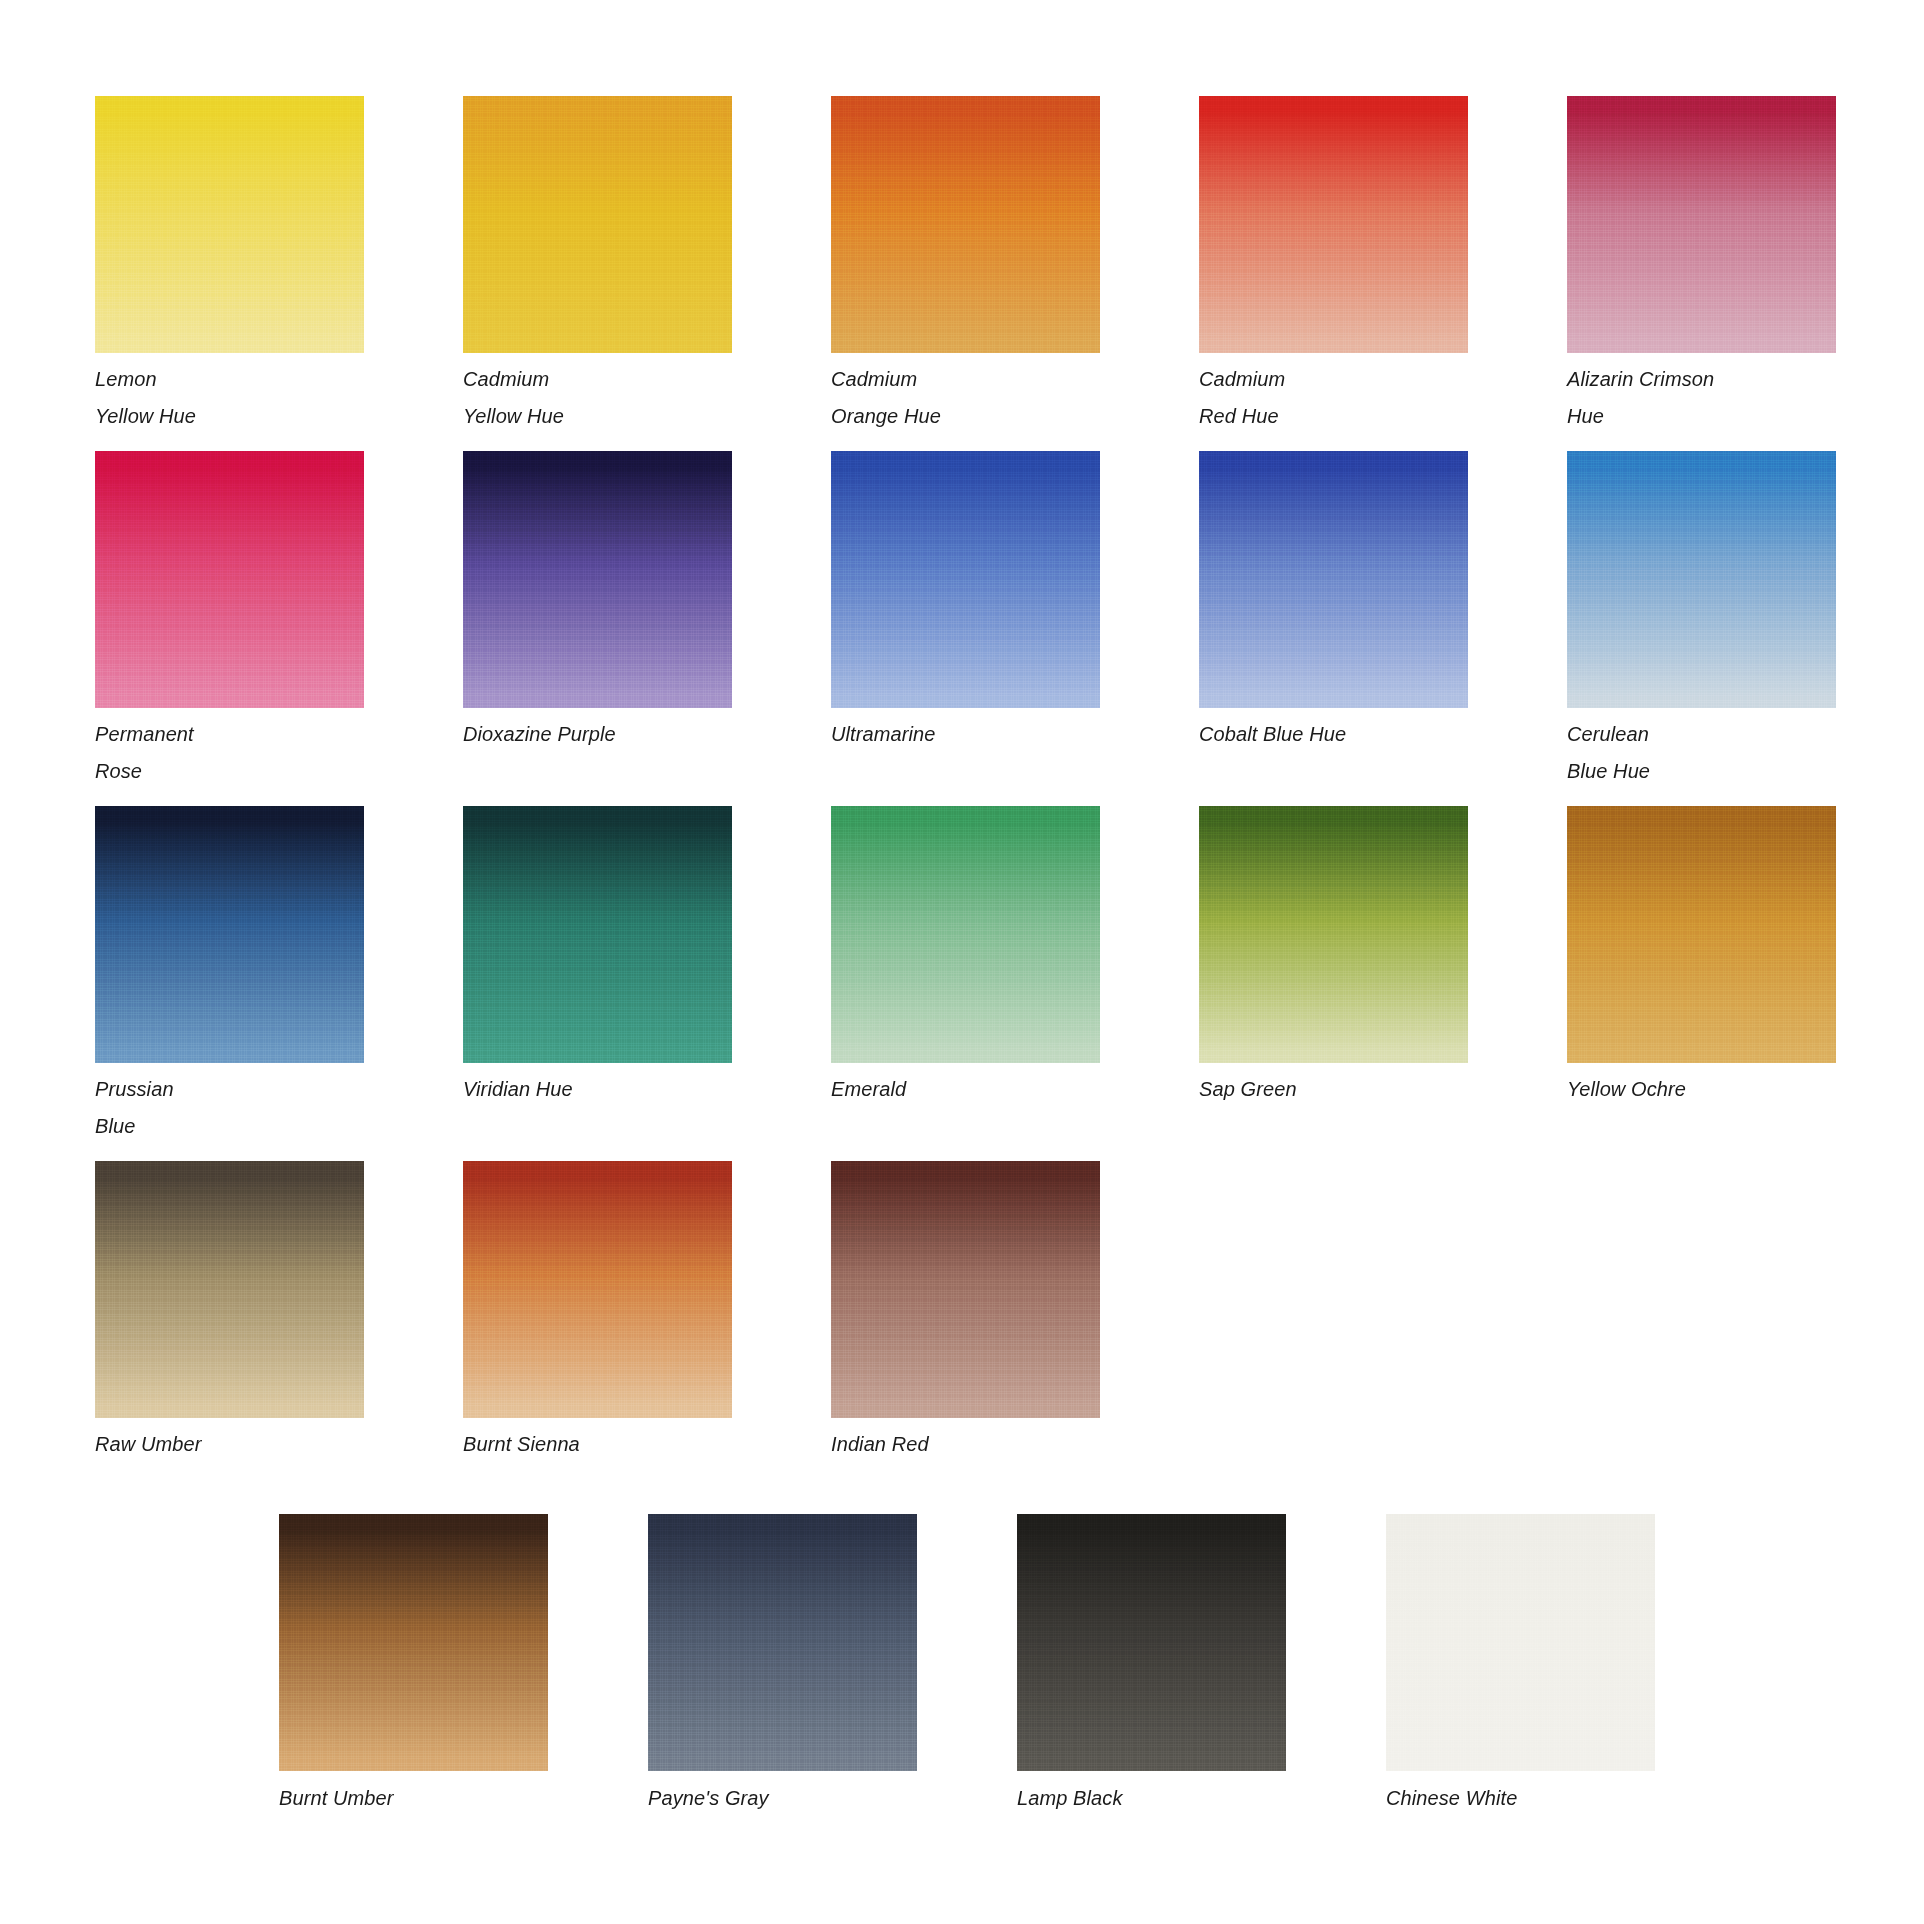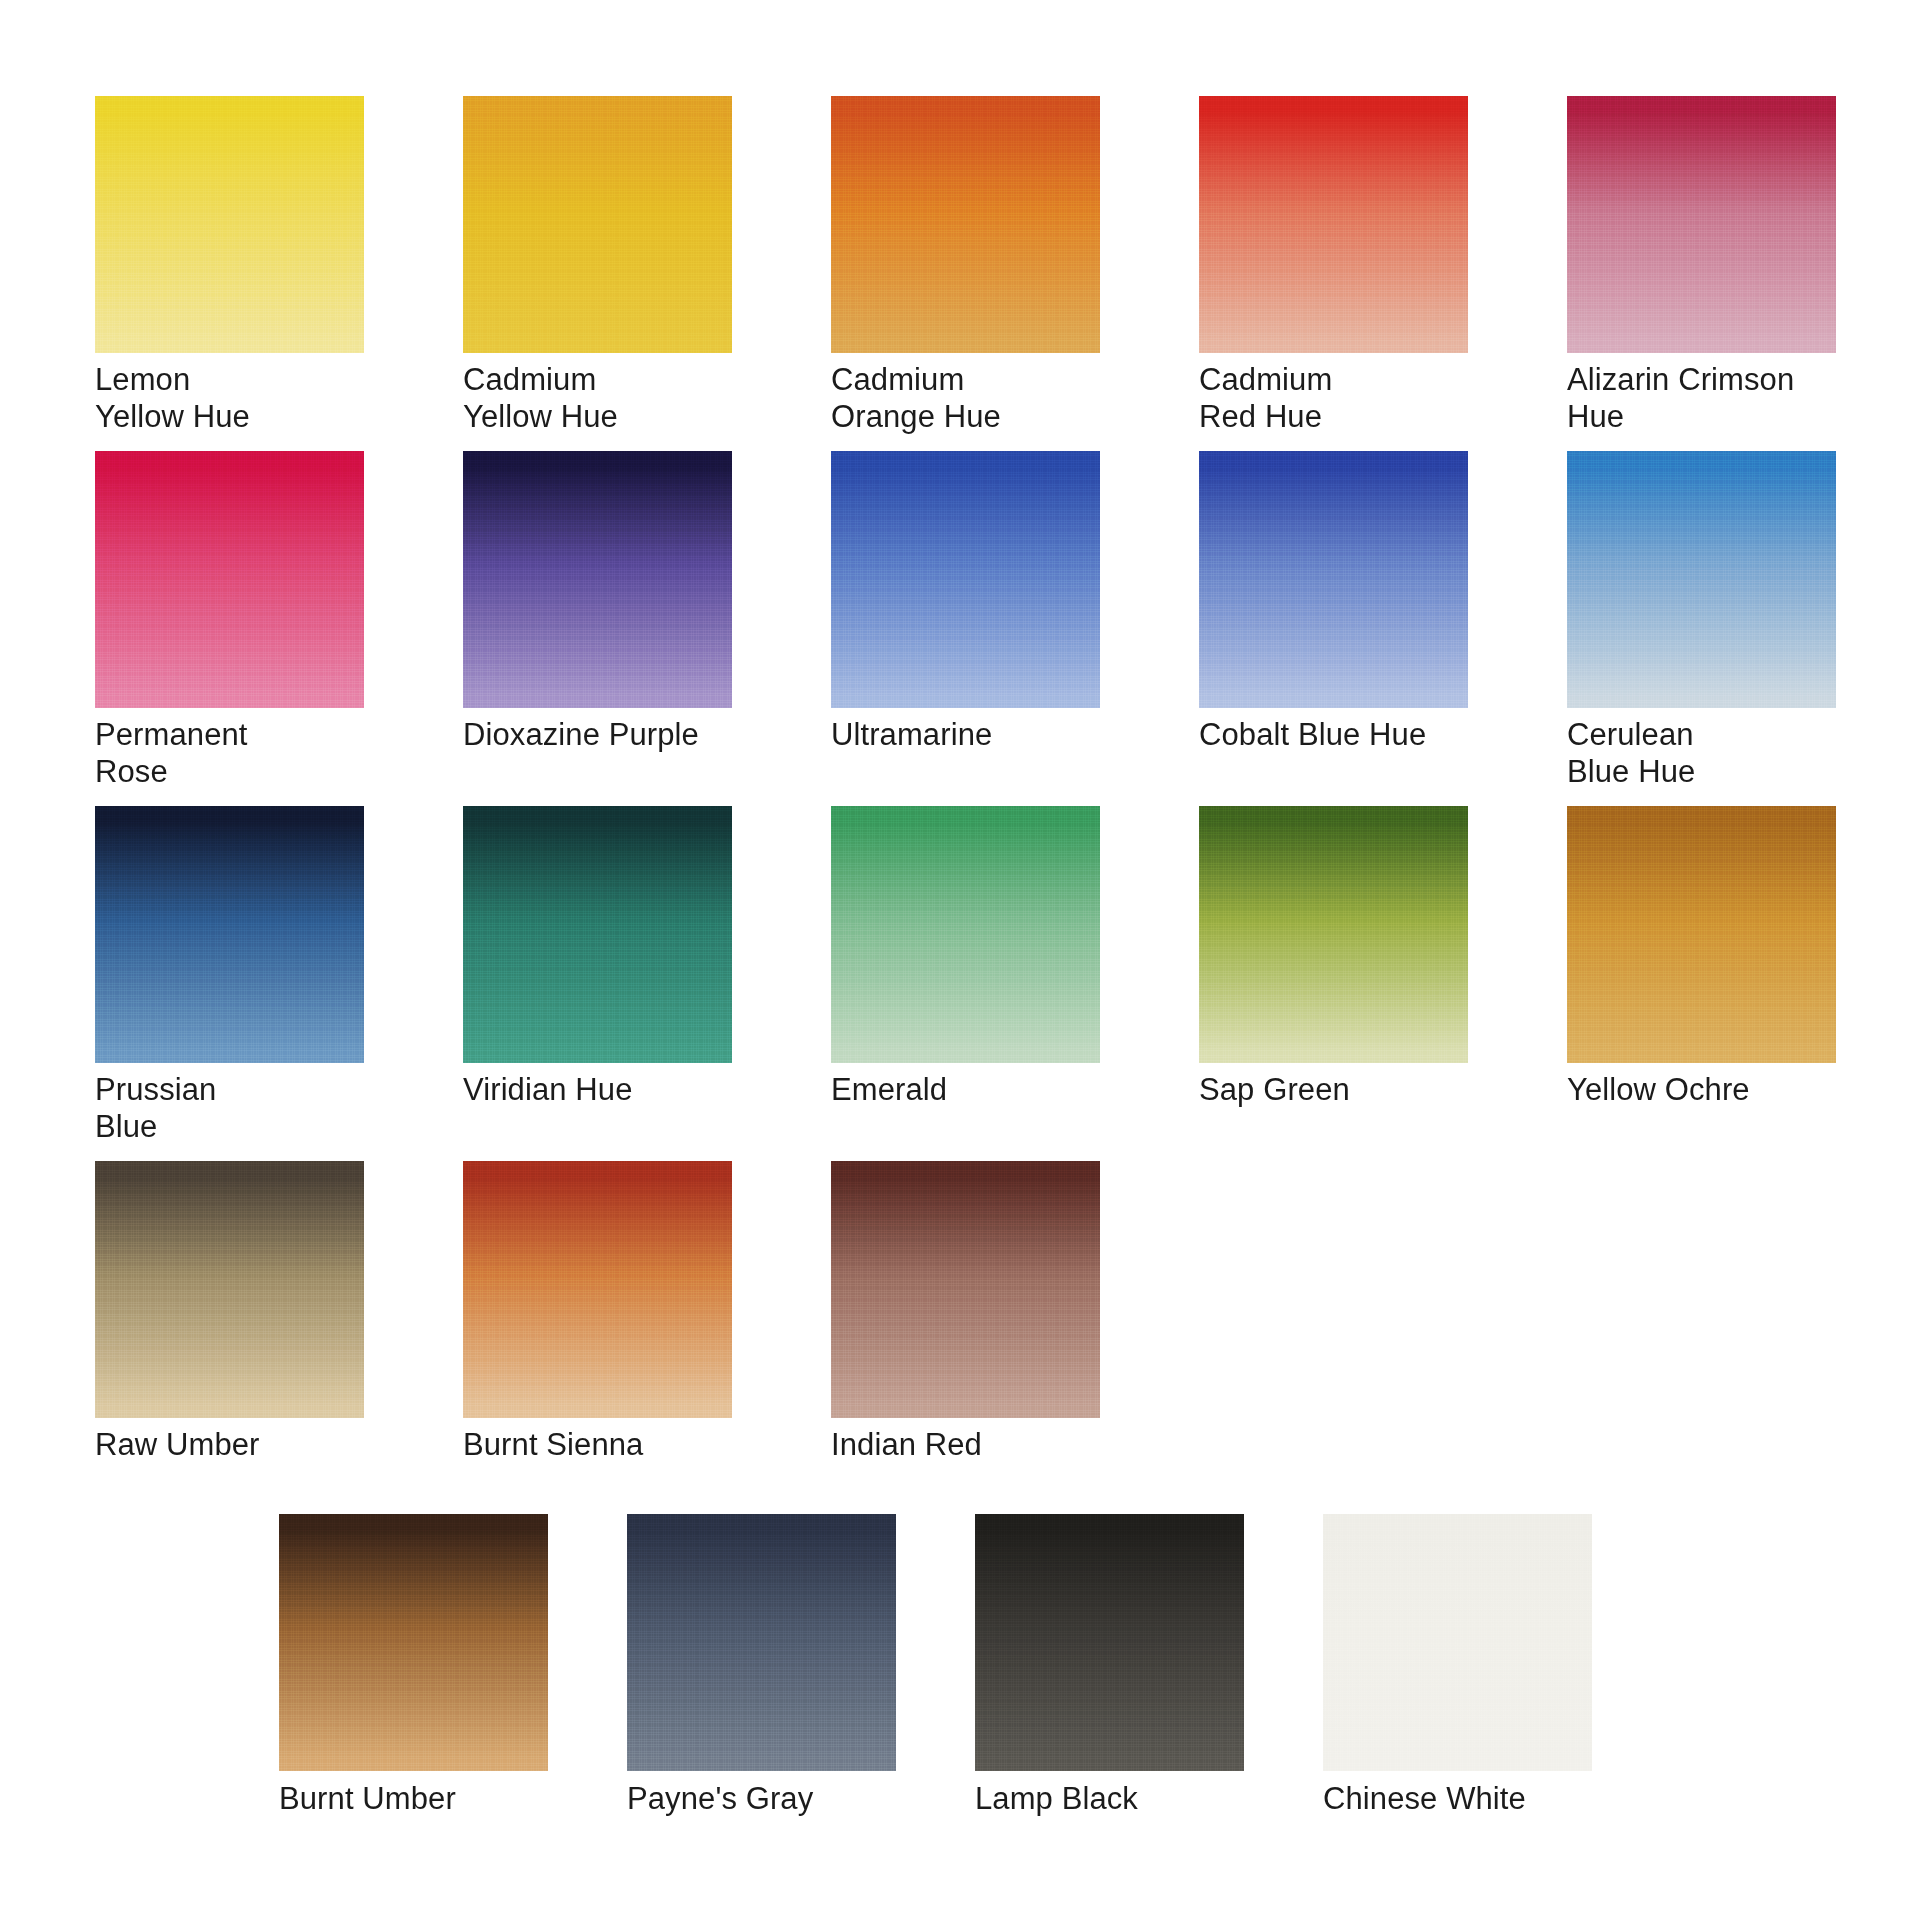--- a/index.html
+++ b/index.html
@@ -33,21 +33,21 @@
     row-gap: 0;
   }
   
   .grid-bottom {
     position: absolute;
     left: 279px;
     top: 1514px;
     width: 1376px;
     display: grid;
     grid-template-columns: repeat(4, 269px);
-    column-gap: 79px;
+    column-gap: 100px;
   }
 
   .cell {
     width: 269px;
     height: 355px;
     position: relative;
   }
   .grid-bottom .cell { height: 353px; }
 
   .swatch {
@@ -66,25 +66,26 @@
       repeating-linear-gradient(0deg, rgba(255,255,255,0.055) 0px, rgba(255,255,255,0.055) 0.8px, rgba(0,0,0,0.03) 0.8px, rgba(0,0,0,0.03) 2.4px),
       repeating-linear-gradient(90deg, rgba(255,255,255,0.05) 0px, rgba(255,255,255,0.05) 0.8px, rgba(0,0,0,0.025) 0.8px, rgba(0,0,0,0.025) 2.4px);
     mix-blend-mode: overlay;
     opacity: 0.8;
   }
   .caption {
     position: absolute;
     left: 0;
     top: 265px;
     width: 289px;
-    font-size: 31px;
+    font-size: 20px;
     line-height: 37px;
     color: #1b1b1b;
     letter-spacing: 0.1px;
     white-space: pre-line;
+    font-style: italic;
   }
   .grid-bottom .caption { top: 266px; }
 </style>
 </head>
 <body>
 
 <div class="sheet">
 
   <div class="grid">
       <div class="cell">

